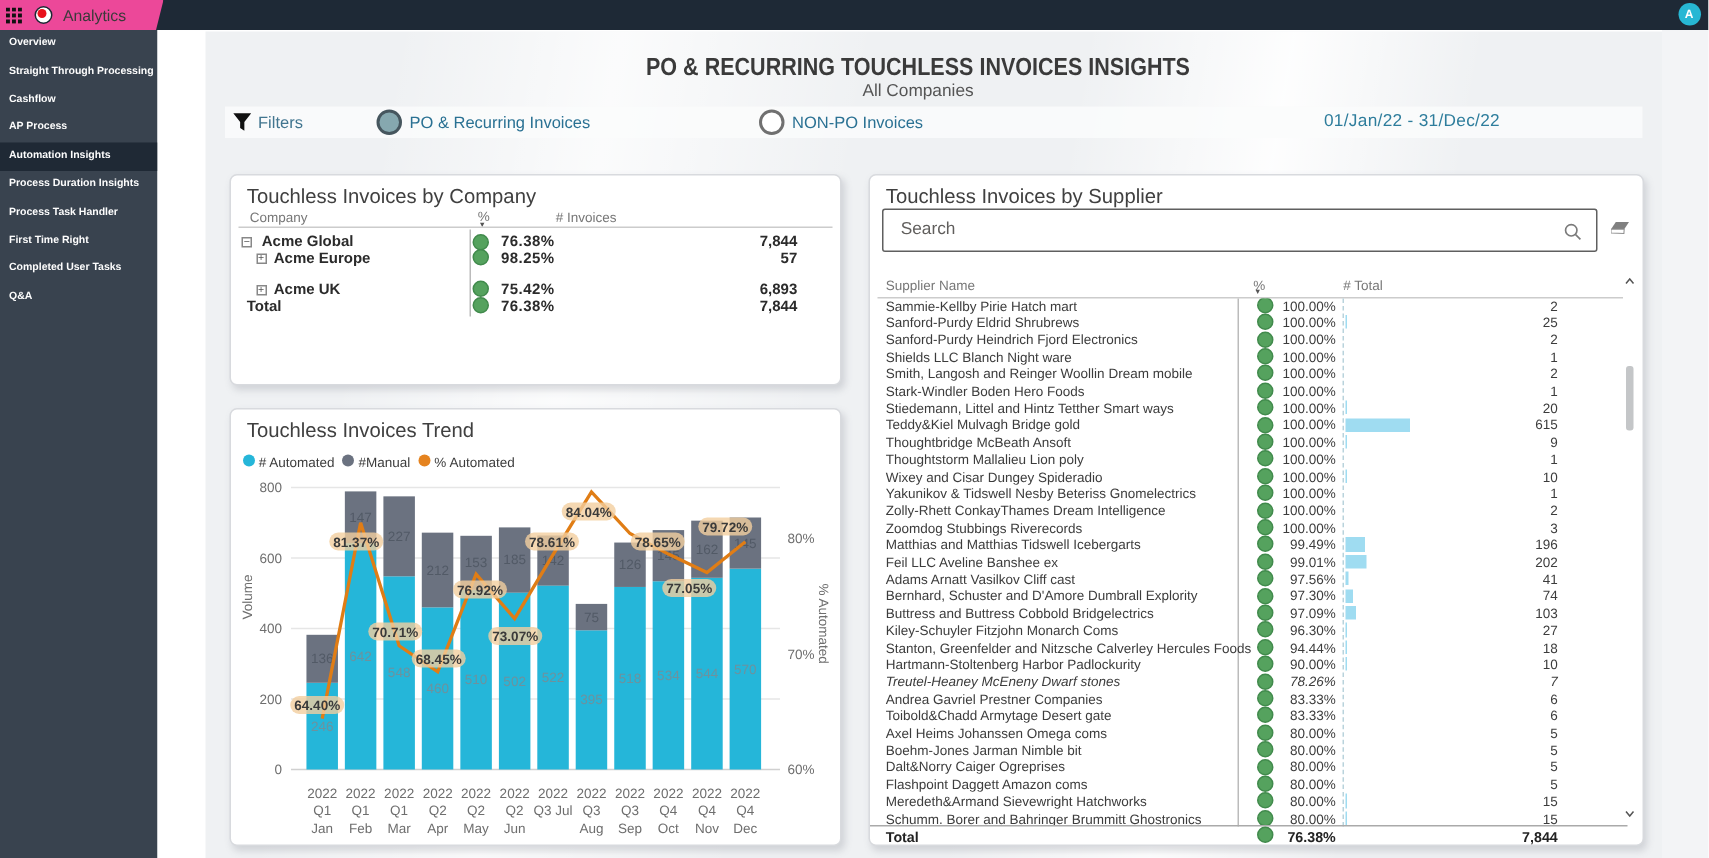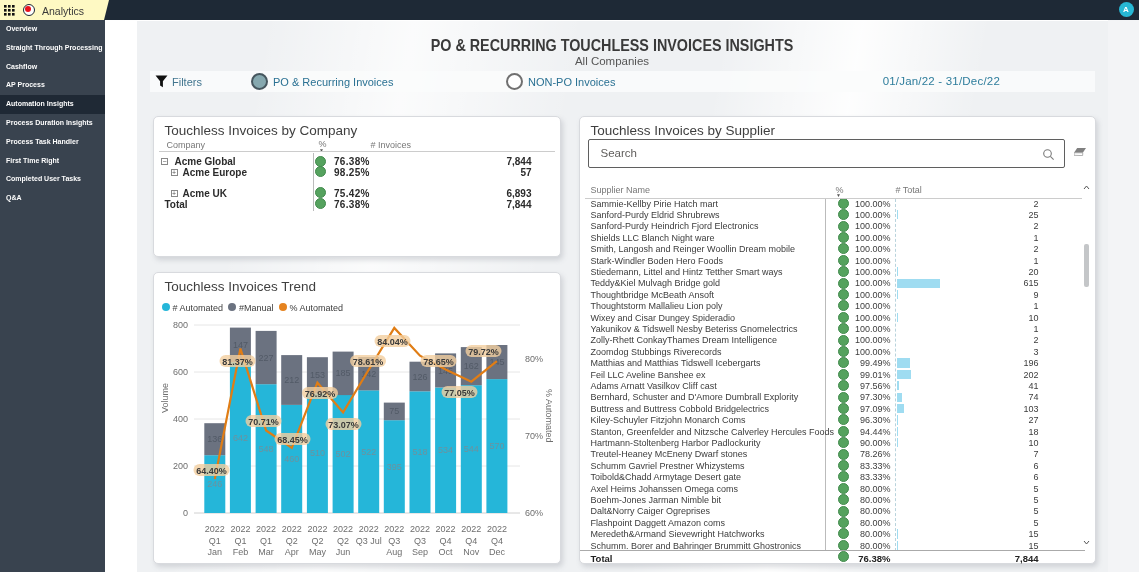--- a/index.html
+++ b/index.html
@@ -1,21 +1,21 @@
 <!DOCTYPE html>
 <html><head><meta charset="utf-8">
 <style>
 * { margin:0; padding:0; box-sizing:border-box; }
 html,body { width:1139px; height:572px; overflow:hidden;
   font-family:"Liberation Sans", sans-serif; background:#fff; }
 #app { position:relative; width:1139px; height:572px; }
 
 
 #topbar { position:absolute; left:0; top:0; width:1139px; height:20px; background:#1e2936; }
-#logo { position:absolute; left:0; top:0; width:109px; height:20px; background:#fef9c3;
+#logo { position:absolute; left:0; top:0; width:109px; height:20px; background:#ec4899;
   clip-path:polygon(0 0,109px 0,104px 20px,0 20px); z-index:3; }
 #logocirc { position:absolute; left:23px; top:4px; width:12px; height:12px; border:1.6px solid #1d2733;
   border-radius:50%; background:#fff; }
 #logocirc::after { content:""; position:absolute; left:1.4px; top:1.4px; width:6px; height:6px;
   background:#e8111c; border-radius:50%; }
 #logotxt { position:absolute; left:42px; top:4.5px; font-size:10.5px; color:#3a3a3a; }
 #avatar { position:absolute; right:5.5px; top:2px; width:15px; height:15px; border-radius:50%;
   background:#27b7d4; color:#fff; font-size:8px; font-weight:bold; text-align:center; line-height:15px; }
 
 
@@ -476,28 +476,28 @@
               <div class="spct">94.44%</div>
               <div class="stot">18</div>
             </div>
 <div class="srow" style="top:238.75px;">
               <div class="sbar" style="left:317px;top:1px;width:0.7px;"></div>
               <div class="sname">Hartmann-Stoltenberg Harbor Padlockurity</div>
               <div class="scirc" style="left:258px;top:0px;"></div>
               <div class="spct">90.00%</div>
               <div class="stot">10</div>
             </div>
-<div class="srow" style="top:250.15px;">
+<div class="srow" style="top:250.15px;font-style:italic;">
               <div class="sname">Treutel-Heaney McEneny Dwarf stones</div>
               <div class="scirc" style="left:258px;top:0px;"></div>
               <div class="spct">78.26%</div>
               <div class="stot">7</div>
             </div>
 <div class="srow" style="top:261.55px;">
-              <div class="sname">Schumm Gavriel Prestner Whizystems</div>
+              <div class="sname">Andrea Gavriel Prestner Companies</div>
               <div class="scirc" style="left:258px;top:0px;"></div>
               <div class="spct">83.33%</div>
               <div class="stot">6</div>
             </div>
 <div class="srow" style="top:272.95px;">
               <div class="sname">Toibold&amp;Chadd Armytage Desert gate</div>
               <div class="scirc" style="left:258px;top:0px;"></div>
               <div class="spct">83.33%</div>
               <div class="stot">6</div>
             </div>

